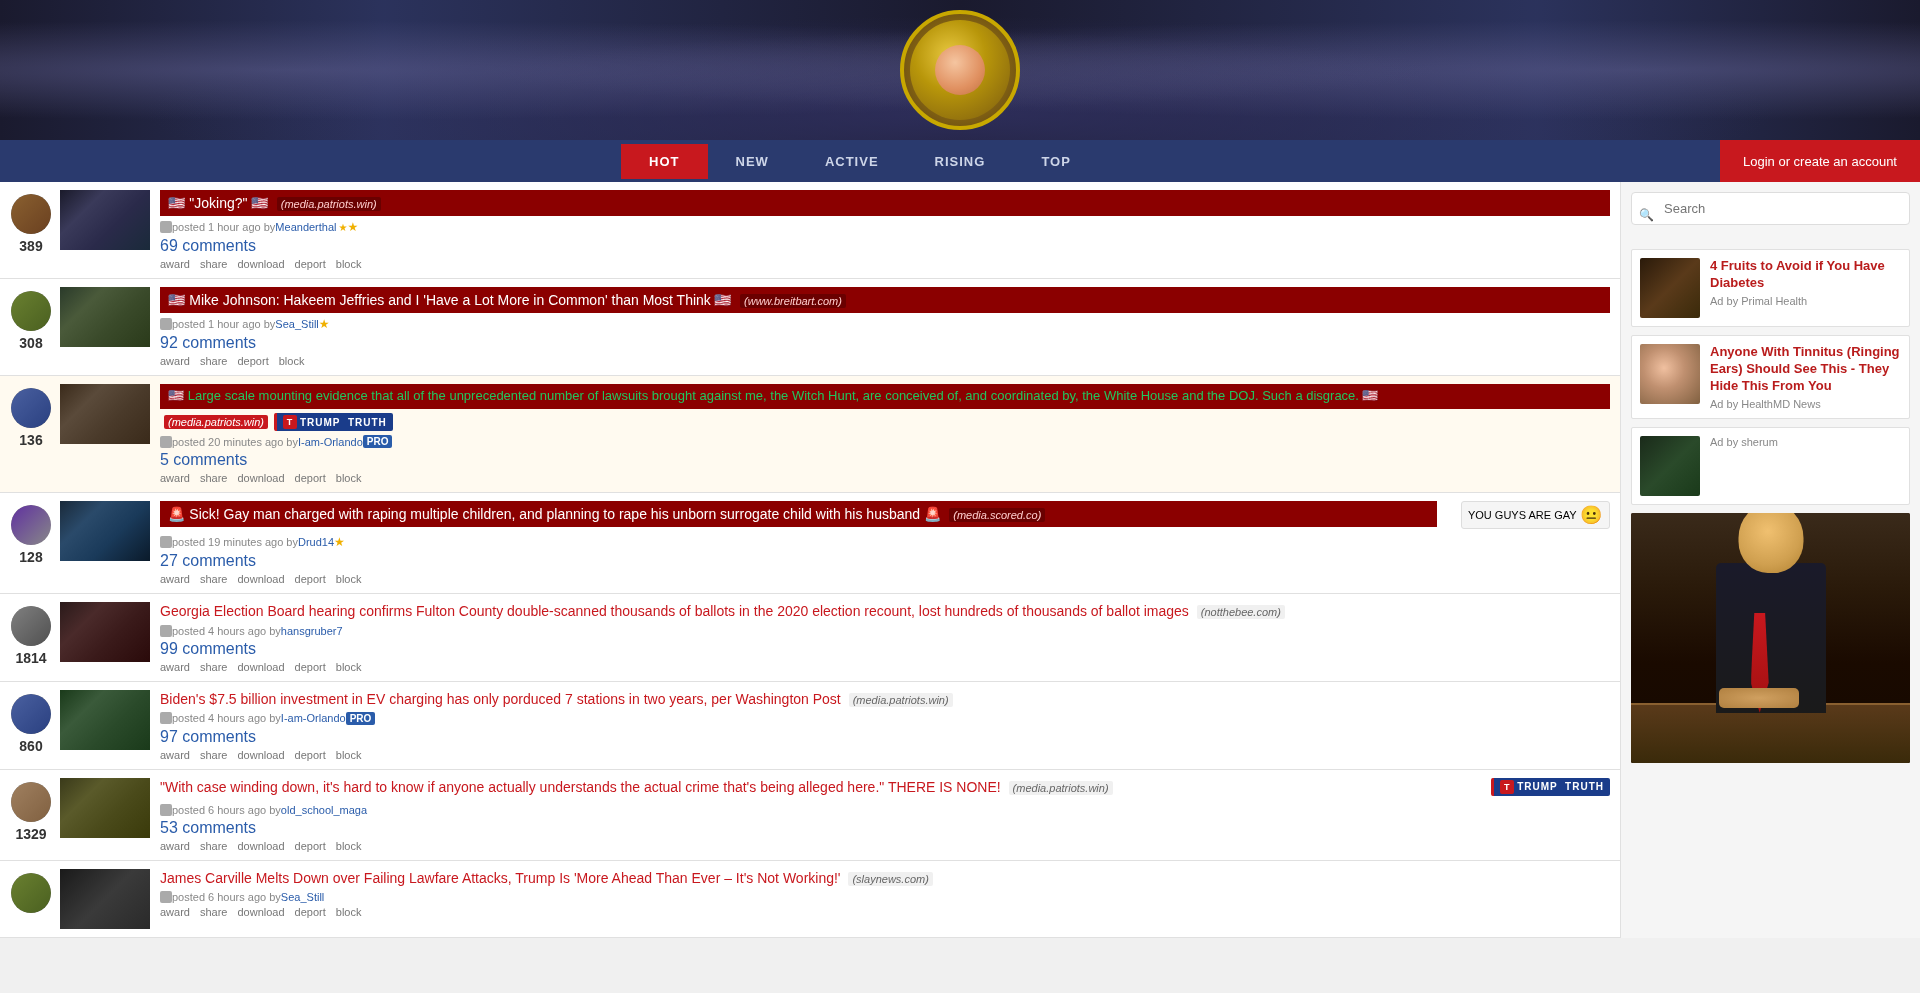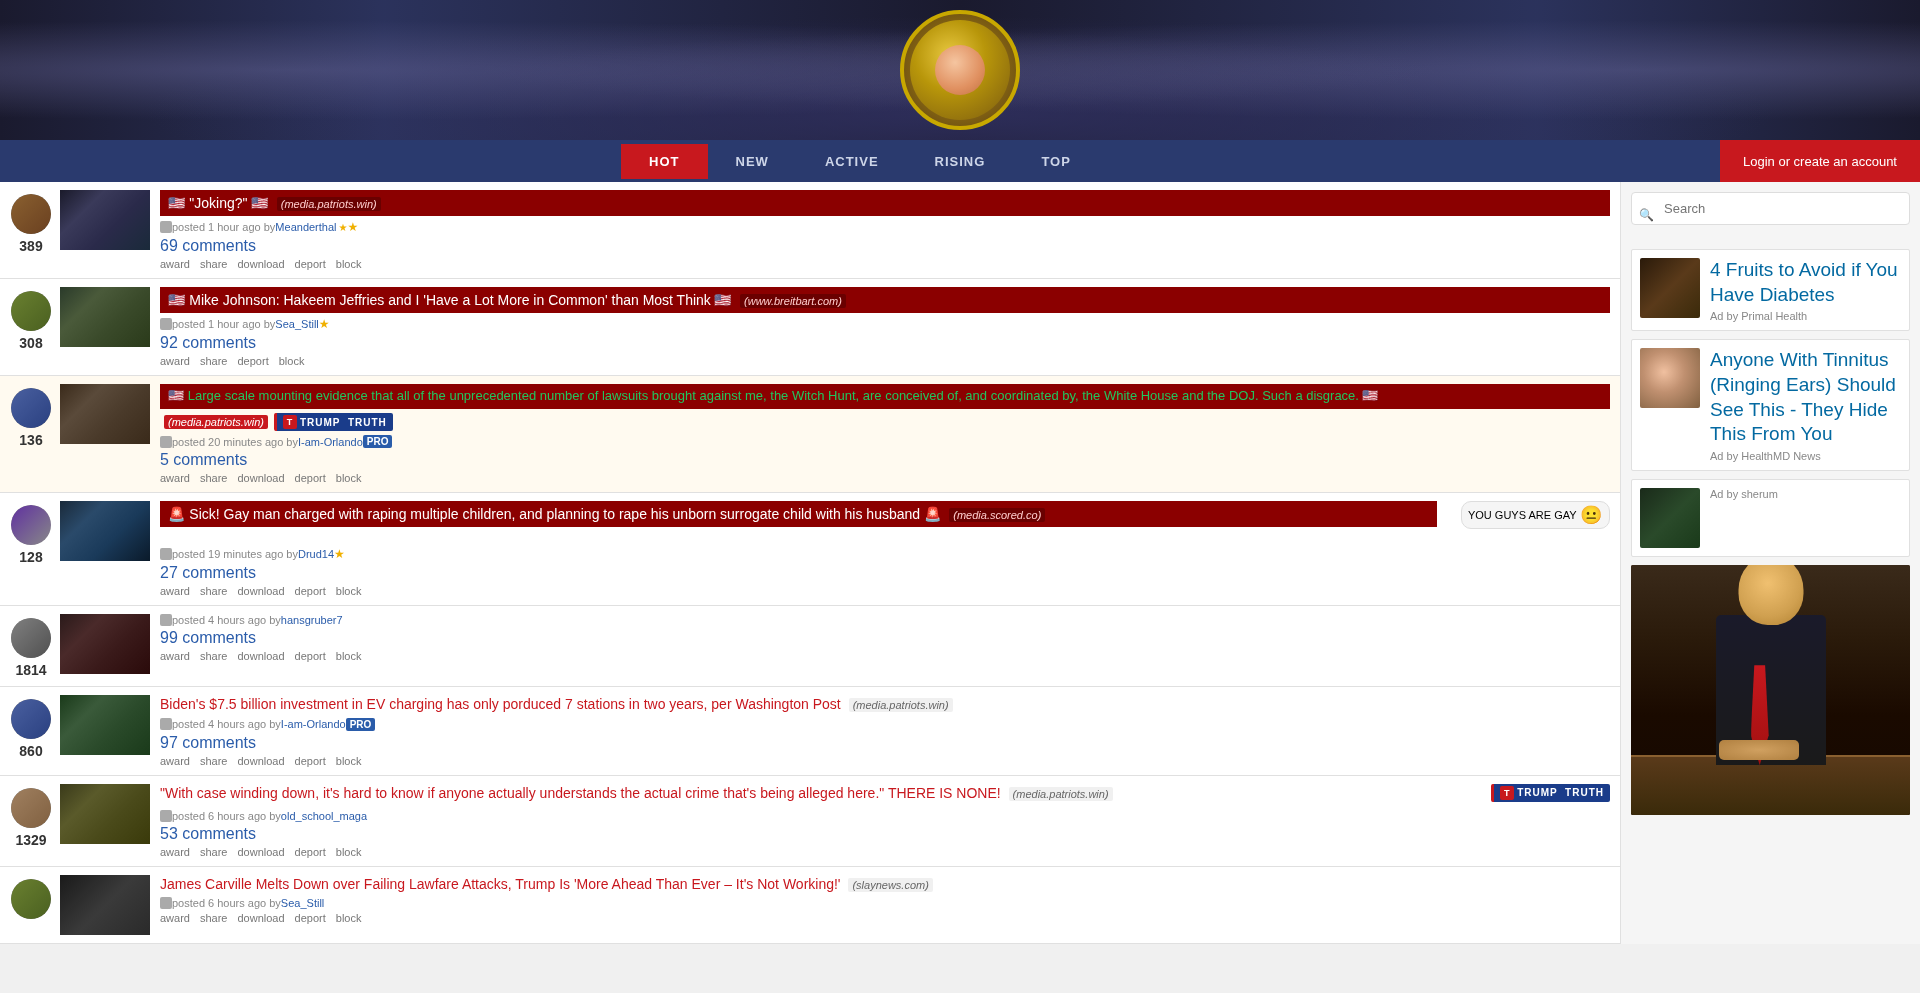--- a/index.html
+++ b/index.html
@@ -265,21 +265,21 @@
       font-size: 9px;
       font-weight: bold;
     }
     .you-guys-gay {
       display: inline-flex;
       align-items: center;
       background: #f5f5f5;
       border: 1px solid #ddd;
       font-size: 11px;
       padding: 2px 6px;
-      border-radius: 10px;
+      border-radius: 3px;
       gap: 4px;
     }
     .emoji-face {
       font-size: 18px;
     }
 
     
     .sidebar {
       width: 300px;
       min-width: 300px;
@@ -330,23 +330,23 @@
       overflow: hidden;
     }
     .ad-thumb-inner {
       width: 100%;
       height: 100%;
     }
     .ad-content {
       flex: 1;
     }
     .ad-title {
-      font-size: 19px;
-      color: #0369a1;
-      font-weight: normal;
+      font-size: 13px;
+      color: #b91c1c;
+      font-weight: bold;
       margin-bottom: 3px;
       line-height: 1.3;
     }
     .ad-source {
       font-size: 11px;
       color: #888;
     }
 
     .sidebar-photo {
       width: 100%;
@@ -532,21 +532,21 @@
       <div class="post-vote">
         <div class="vote-avatar">
           <div class="vote-avatar-img" style="background: linear-gradient(135deg, #6030a0 0%, #4020 100%);"></div>
         </div>
         <span class="vote-count">128</span>
       </div>
       <div class="post-thumb">
         <div class="thumb-inner thumb-pattern-4"></div>
       </div>
       <div class="post-content">
-        <div style="display:flex; align-items:flex-start; gap:24px; margin-bottom:16px; flex-wrap:wrap;">
+        <div style="display:flex; align-items:flex-start; gap:24px; margin-bottom:4px; flex-wrap:wrap;">
           <div class="post-title" style="background:#8b0000; color:white; padding:4px 8px; flex:1;">
             <span>🚨 Sick! Gay man charged with raping multiple children, and planning to rape his unborn surrogate child with his husband 🚨</span>
             <span class="domain-tag" style="background:#6a0000; color:#ffcccc;">(media.scored.co)</span>
           </div>
           <div class="you-guys-gay">
             <span>YOU GUYS ARE GAY</span>
             <span class="emoji-face">😐</span>
           </div>
         </div>
         <div class="post-meta">
@@ -570,20 +570,24 @@
       <div class="post-vote">
         <div class="vote-avatar">
           <div class="vote-avatar-img" style="background: linear-gradient(135deg, #808080 0%, #505050 100%);"></div>
         </div>
         <span class="vote-count">1814</span>
       </div>
       <div class="post-thumb">
         <div class="thumb-inner thumb-pattern-5"></div>
       </div>
       <div class="post-content">
+        <div class="post-title">
+          <span>Georgia Election Board hearing confirms Fulton County double-scanned thousands of ballots in the 2020 election recount, lost hundreds of thousands of ballot images</span>
+          <span class="domain-tag">(notthebee.com)</span>
+        </div>
         <div class="post-meta">
           <span class="post-meta-icon"></span>
           <span>posted 4 hours ago by</span>
           <span class="post-author">hansgruber7</span>
         </div>
         <a class="comment-count">99 comments</a>
         <div class="post-actions">
           <span>award</span>
           <span>share</span>
           <span>download</span>

